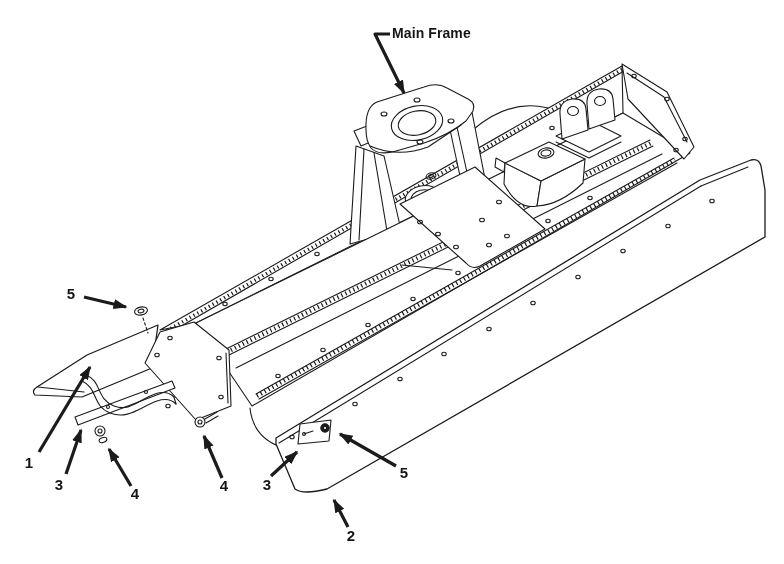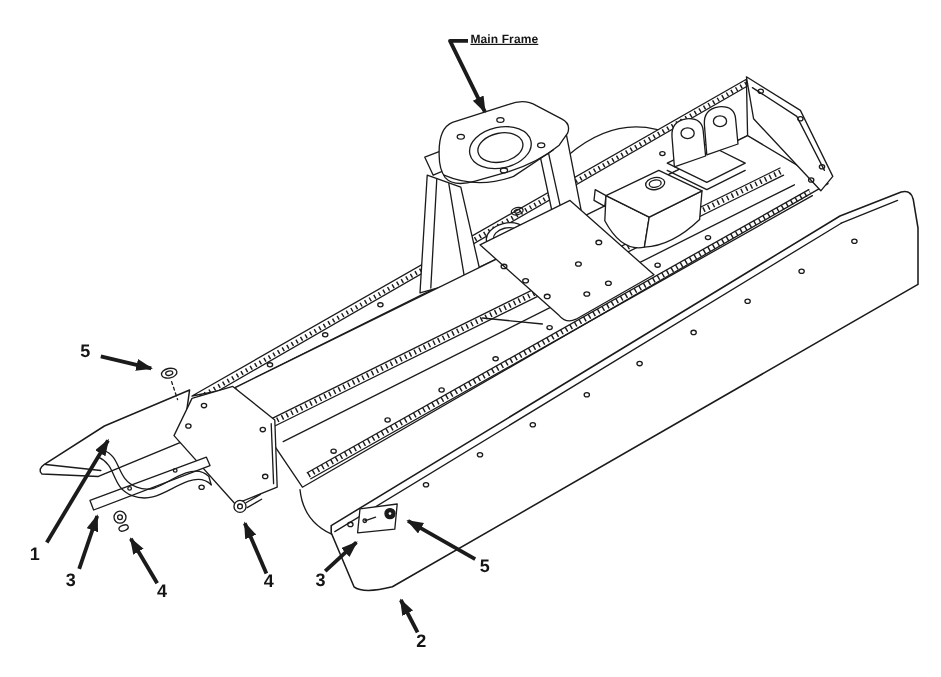--- a/index.html
+++ b/index.html
@@ -5,21 +5,21 @@
   html,body{margin:0;padding:0;background:#ffffff;}
   .stage{
     position:relative;width:784px;height:564px;background:#ffffff;
     font-family:"Liberation Sans",sans-serif;overflow:hidden;
   }
   .stage svg{position:absolute;left:0;top:0;}
   .callout{
     position:absolute;color:#151515;font-weight:700;font-size:15px;
     transform:translate(-50%,-50%);white-space:nowrap;user-select:none;
   }
-  .callout--title{font-size:10px;transform:translate(0,-50%);letter-spacing:.1px;text-decoration:underline;}
+  .callout--title{font-size:14px;transform:translate(0,-50%);letter-spacing:.1px;}
 </style>
 </head>
 <body>
 
 <div class="stage">
 
 <svg width="784" height="564" viewBox="0 0 784 564">
   <defs>
     <marker id="ah" markerWidth="18" markerHeight="12" refX="12.5" refY="5" orient="auto" markerUnits="userSpaceOnUse">
       <path d="M0,0 L14,5 L0,10 Z" fill="#1b1b1b"></path>

